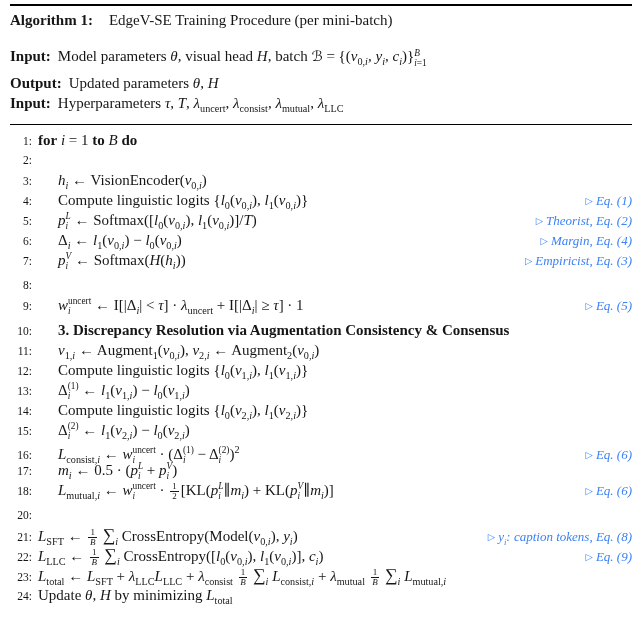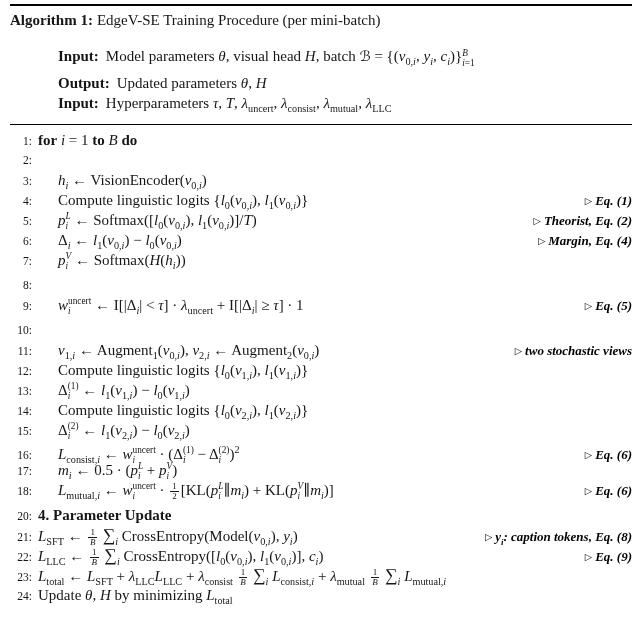--- a/index.html
+++ b/index.html
@@ -1,32 +1,32 @@
 <!DOCTYPE html>
 <html><head>
 <meta charset="utf-8">
 <style>
   html,body{margin:0;padding:0;background:#ffffff;}
   body{width:642px;height:622px;overflow:hidden;}
   .algo{box-sizing:border-box;width:642px;height:622px;padding:4px 10px 0 10px;
         font-family:"Liberation Serif","DejaVu Serif",serif;font-size:15px;color:#161616;}
   .rule-top{border-top:2.3px solid #000;}
   .caption{margin-top:4px;line-height:20px;white-space:nowrap;}
-  .caption .lbl{font-weight:bold;margin-right:4px;}
+  .caption .lbl{font-weight:bold;margin-right:16px;}
   .decls{margin-top:16px;}
-  .decl{line-height:20.5px;white-space:nowrap;margin-left:48px;}
+  .decl{line-height:20.5px;white-space:nowrap;}
   .decl .kw{font-weight:bold;margin-right:7px;}
   .rule-mid{border-top:1.3px solid #000;margin-top:4px;}
   .lines{margin:5px 0 0 0;padding:0;}
   .line{display:flex;align-items:baseline;height:20px;line-height:20px;}
   .line.section{margin-top:5px;}
   .num{flex:none;width:22px;text-align:right;font-size:11.5px;margin-right:6px;}
   .stmt{white-space:nowrap;}
   .stmt.indent1{padding-left:20px;}
-  .cmt{margin-left:auto;padding-left:12px;font-style:italic;color:#000000;font-size:13px;white-space:nowrap;font-weight:bold;}
+  .cmt{margin-left:auto;padding-left:12px;font-style:italic;color:#3b82f6;font-size:13px;white-space:nowrap;}
   .cmt .marker{font-style:normal;font-size:9.5px;margin-right:3px;position:relative;top:-1px;}
   sub{font-size:0.68em;}
   sup{font-size:0.68em;}
   .ss{display:inline-block;text-align:left;vertical-align:-0.5em;font-size:0.62em;line-height:1.05;}
   .ss .t,.ss .b{display:block;}
   .fr{display:inline-block;text-align:center;vertical-align:-0.55em;font-size:0.6em;line-height:1.05;margin:0 2px;}
   .fr .n{display:block;border-bottom:1px solid #161616;padding:0 2px;}
   .fr .d{display:block;}
   .sum{font-size:1.18em;}
   .cal{font-family:"DejaVu Sans","DejaVu Serif",serif;font-style:italic;font-size:0.95em;}
@@ -68,36 +68,37 @@
         <span class="cmt"><span class="marker">▷</span><span class="ctext">Theorist, Eq. (2)</span></span>
       </div>
       <div class="line">
         <span class="num">6:</span>
         <span class="stmt indent1">Δ<sub><i>i</i></sub> ← <i>l</i><sub>1</sub>(<i>v</i><sub>0,<i>i</i></sub>) − <i>l</i><sub>0</sub>(<i>v</i><sub>0,<i>i</i></sub>)</span>
         <span class="cmt"><span class="marker">▷</span><span class="ctext">Margin, Eq. (4)</span></span>
       </div>
       <div class="line">
         <span class="num">7:</span>
         <span class="stmt indent1"><i>p</i><span class="ss"><span class="t"><i>V</i></span><span class="b"><i>i</i></span></span> ← Softmax(<i>H</i>(<i>h</i><sub><i>i</i></sub>))</span>
+        <span class="cmt"><span class="marker">▷</span><span class="ctext">Empiricist, Eq. (3)</span></span>
       </div>
       <div class="line section">
         <span class="num">8:</span>
       </div>
       <div class="line">
         <span class="num">9:</span>
         <span class="stmt indent1"><i>w</i><span class="ss"><span class="t">uncert</span><span class="b"><i>i</i></span></span> ← I[|Δ<sub><i>i</i></sub>| &lt; <i>τ</i>] · <i>λ</i><sub>uncert</sub> + I[|Δ<sub><i>i</i></sub>| ≥ <i>τ</i>] · 1</span>
         <span class="cmt"><span class="marker">▷</span><span class="ctext">Eq. (5)</span></span>
       </div>
       <div class="line section">
         <span class="num">10:</span>
+        <span class="stmt indent1"><b>3. Discrepancy Resolution via Augmentation Consistency &amp; Consensus</b></span>
       </div>
       <div class="line">
         <span class="num">11:</span>
         <span class="stmt indent1"><i>v</i><sub>1,<i>i</i></sub> ← Augment<sub>1</sub>(<i>v</i><sub>0,<i>i</i></sub>), <i>v</i><sub>2,<i>i</i></sub> ← Augment<sub>2</sub>(<i>v</i><sub>0,<i>i</i></sub>)</span>
-        <span class="cmt"><span class="marker">▷</span><span class="ctext">two stochastic views</span></span>
       </div>
       <div class="line">
         <span class="num">12:</span>
         <span class="stmt indent1">Compute linguistic logits {<i>l</i><sub>0</sub>(<i>v</i><sub>1,<i>i</i></sub>), <i>l</i><sub>1</sub>(<i>v</i><sub>1,<i>i</i></sub>)}</span>
       </div>
       <div class="line">
         <span class="num">13:</span>
         <span class="stmt indent1">Δ<span class="ss"><span class="t">(1)</span><span class="b"><i>i</i></span></span> ← <i>l</i><sub>1</sub>(<i>v</i><sub>1,<i>i</i></sub>) − <i>l</i><sub>0</sub>(<i>v</i><sub>1,<i>i</i></sub>)</span>
       </div>
       <div class="line">
@@ -117,21 +118,20 @@
         <span class="num">17:</span>
         <span class="stmt indent1"><i>m</i><sub><i>i</i></sub> ← 0.5 · (<i>p</i><span class="ss"><span class="t"><i>L</i></span><span class="b"><i>i</i></span></span> + <i>p</i><span class="ss"><span class="t"><i>V</i></span><span class="b"><i>i</i></span></span>)</span>
       </div>
       <div class="line">
         <span class="num">18:</span>
         <span class="stmt indent1"><i>L</i><sub>mutual,<i>i</i></sub> ← <i>w</i><span class="ss"><span class="t">uncert</span><span class="b"><i>i</i></span></span> · <span class="fr"><span class="n">1</span><span class="d">2</span></span>[KL(<i>p</i><span class="ss"><span class="t"><i>L</i></span><span class="b"><i>i</i></span></span>∥<i>m</i><sub><i>i</i></sub>) + KL(<i>p</i><span class="ss"><span class="t"><i>V</i></span><span class="b"><i>i</i></span></span>∥<i>m</i><sub><i>i</i></sub>)]</span>
         <span class="cmt"><span class="marker">▷</span><span class="ctext">Eq. (6)</span></span>
       </div>
       <div class="line section">
         <span class="num">20:</span>
-        <span class="stmt"><b>4. Parameter Update</b></span>
       </div>
       <div class="line">
         <span class="num">21:</span>
         <span class="stmt"><i>L</i><sub>SFT</sub> ← <span class="fr"><span class="n">1</span><span class="d"><i>B</i></span></span> <span class="sum">∑</span><sub><i>i</i></sub> CrossEntropy(Model(<i>v</i><sub>0,<i>i</i></sub>), <i>y</i><sub><i>i</i></sub>)</span>
         <span class="cmt"><span class="marker">▷</span><span class="ctext"><i>y</i><sub><i>i</i></sub>: caption tokens, Eq. (8)</span></span>
       </div>
       <div class="line">
         <span class="num">22:</span>
         <span class="stmt"><i>L</i><sub>LLC</sub> ← <span class="fr"><span class="n">1</span><span class="d"><i>B</i></span></span> <span class="sum">∑</span><sub><i>i</i></sub> CrossEntropy([<i>l</i><sub>0</sub>(<i>v</i><sub>0,<i>i</i></sub>), <i>l</i><sub>1</sub>(<i>v</i><sub>0,<i>i</i></sub>)], <i>c</i><sub><i>i</i></sub>)</span>
         <span class="cmt"><span class="marker">▷</span><span class="ctext">Eq. (9)</span></span>

